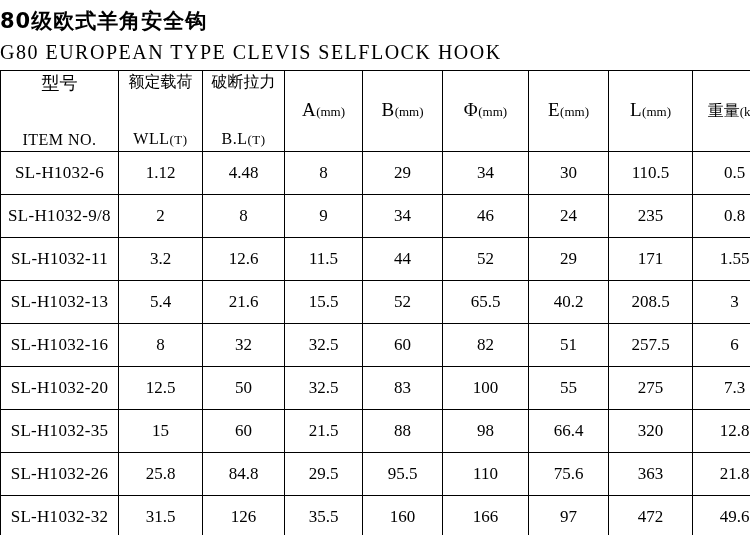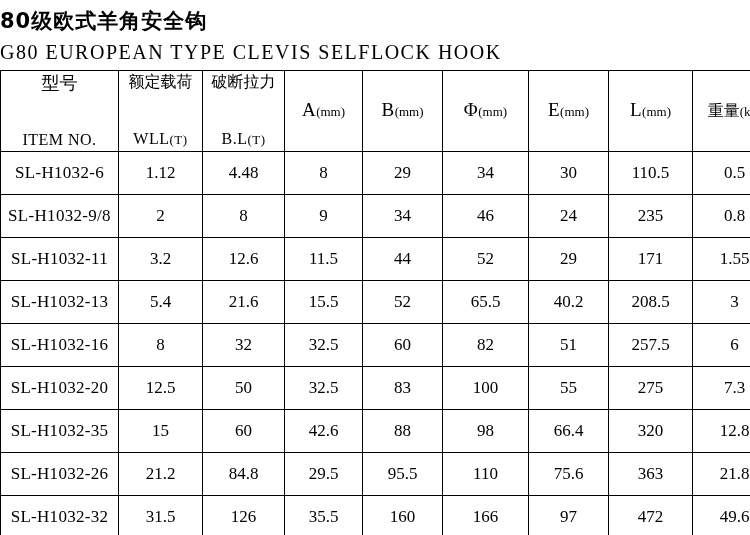--- a/index.html
+++ b/index.html
@@ -232,30 +232,30 @@
           <td class="num">83</td>
           <td class="num">100</td>
           <td class="num">55</td>
           <td class="num">275</td>
           <td class="num">7.3</td>
         </tr>
         <tr>
           <td class="item-cell">SL-H1032-35</td>
           <td class="num">15</td>
           <td class="num">60</td>
-          <td class="num">42.6</td>
+          <td class="num">21.5</td>
           <td class="num">88</td>
           <td class="num">98</td>
           <td class="num">66.4</td>
           <td class="num">320</td>
           <td class="num">12.8</td>
         </tr>
         <tr>
           <td class="item-cell">SL-H1032-26</td>
-          <td class="num">21.2</td>
+          <td class="num">25.8</td>
           <td class="num">84.8</td>
           <td class="num">29.5</td>
           <td class="num">95.5</td>
           <td class="num">110</td>
           <td class="num">75.6</td>
           <td class="num">363</td>
           <td class="num">21.8</td>
         </tr>
         <tr>
           <td class="item-cell">SL-H1032-32</td>

